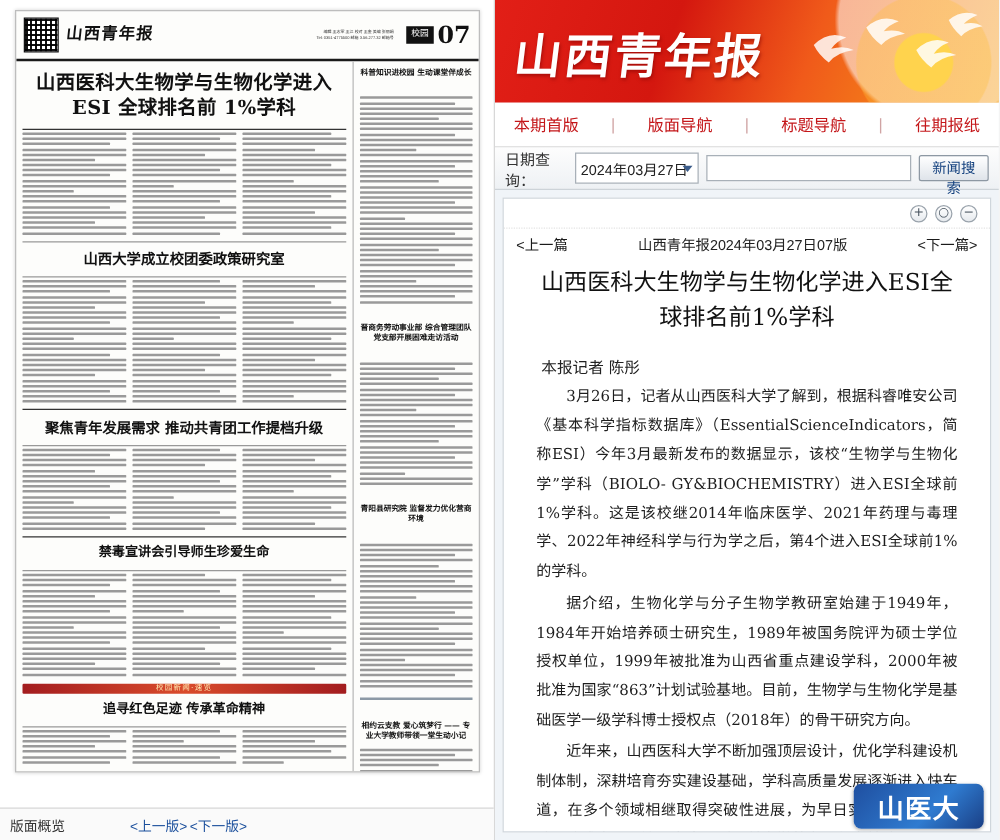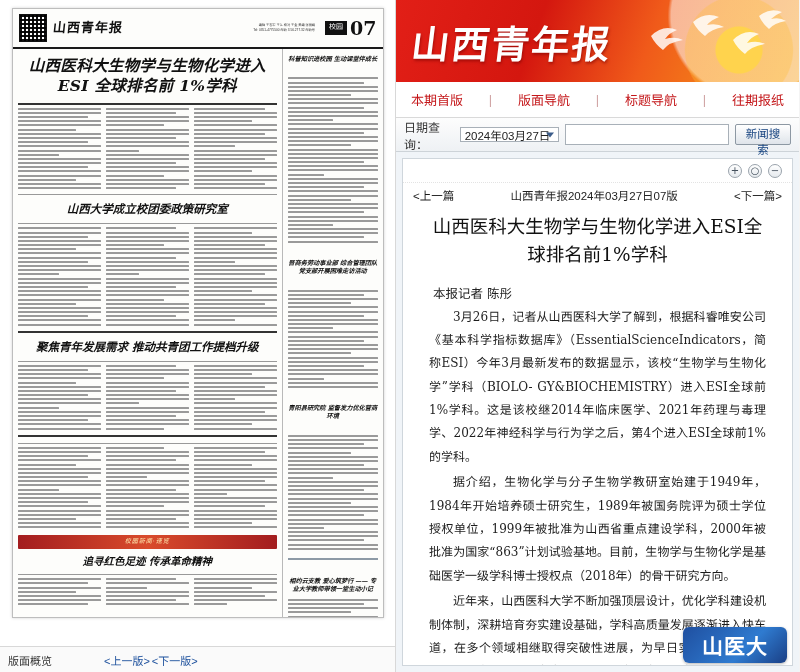--- a/index.html
+++ b/index.html
@@ -100,21 +100,20 @@
     font-size: 19px;
     font-family: "DejaVu Serif", serif;
     color: #111;
     font-weight: bold;
     line-height: 1;
   }
 
   .p-body {
     display: flex;
     height: 568px;
-    font-style: italic;
   }
   .p-main {
     width: 272px;
     border-right: 1px solid #b9b9b9;
     padding: 4px 5px;
     display: flex;
     flex-direction: column;
   }
   .p-side {
     width: 100px;
@@ -282,21 +281,21 @@
     border-bottom: 1px solid #cdd3d8;
     display: flex;
     align-items: center;
     gap: 6px;
     padding: 0 8px;
     font-size: 12px;
     color: #333;
   }
   .date-select {
     width: 118px;
-    height: 15px;
+    height: 25px;
     border: 1px solid #a8b0b8;
     background: #fff;
     font-size: 11.5px;
     color: #222;
     display: flex;
     align-items: center;
     padding: 0 4px;
     position: relative;
     cursor: pointer;
   }
@@ -652,20 +651,21 @@
                   <div class="tl"></div>
                   <div class="tl s85"></div>
                 <div class="tl"></div>
                   <div class="tl"></div>
                   <div class="tl s70"></div>
                   <div class="tl"></div>
               </div>
             </div>
 
             <div class="rule-d"></div>
+            <div class="hl-mid2">禁毒宣讲会引导师生珍爱生命</div>
             <div class="rule"></div>
             <div class="cols3">
               <div class="col">
                 <div class="tl"></div>
                   <div class="tl"></div>
                   <div class="tl s85"></div>
                   <div class="tl"></div>
                 <div class="tl s70"></div>
                   <div class="tl"></div>
                   <div class="tl"></div>

